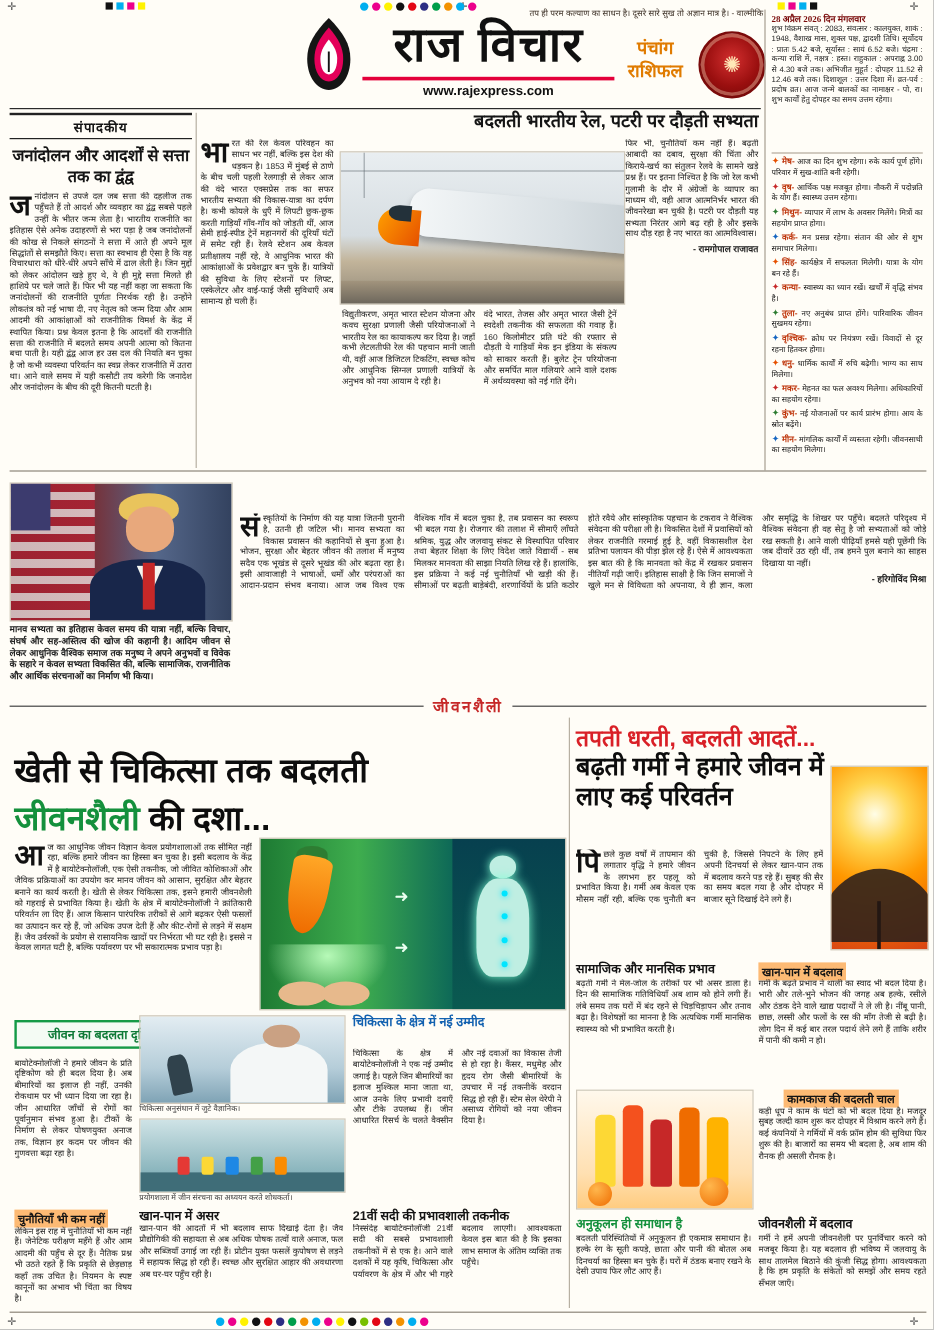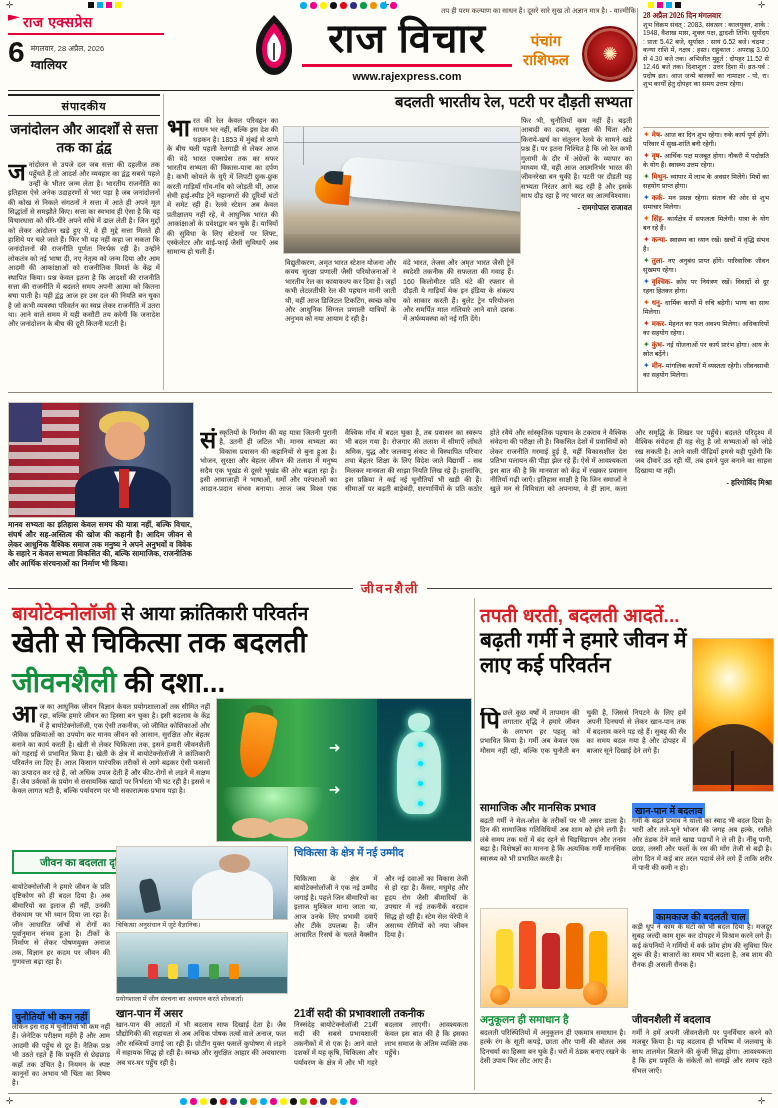--- a/index.html
+++ b/index.html
@@ -36,21 +36,21 @@
   .band{display:flex;align-items:center;gap:8px;}
   .band .ln{flex:1;height:1px;background:#444;}
   .band .tx{color:#c62828;font-weight:bold;font-size:13px;letter-spacing:2px;}
   .kick-red{color:#d92027;font-weight:bold;font-size:19px;}
   .kick-blk{color:#111;font-weight:bold;font-size:19px;}
   .bio-h1{font-size:28px;font-weight:bold;color:#0d0d0d;line-height:1.08;}
   .bio-green{color:#14903c;font-size:28px;font-weight:bold;}
   .bio-blk{color:#0d0d0d;font-size:28px;font-weight:bold;}
   .heat-kick{color:#d92027;font-weight:bold;font-size:19px;}
   .heat-h1{font-size:21px;font-weight:bold;line-height:1.18;color:#0d0d0d;}
-  .yhead{background:#3b82f6;display:inline-block;font-weight:bold;font-size:9.5px;padding:1px 3px;}
+  .yhead{background:#fdba74;display:inline-block;font-weight:bold;font-size:9.5px;padding:1px 3px;}
   .bhead{color:#1261b0;font-weight:bold;font-size:10.5px;line-height:1.2;}
   .ghead{color:#14903c;font-weight:bold;font-size:10.5px;}
   .khead{font-weight:bold;font-size:10.5px;}
   .gbox{border:2px solid #149a46;color:#0f7a37;font-weight:bold;font-size:10.5px;text-align:center;padding:3px 2px;background:#f4fbf4;}
   .capt{font-size:6.5px;color:#3a3a3a;line-height:1.25;margin-top:1px;text-align:justify;}
   .cols2{column-count:2;column-gap:7px;}
   .cols4{column-count:4;column-gap:8px;}
   
   #right-col{box-sizing:border-box;border-left:1px solid #a79f90;padding:2px 3px 0 5px;}
   .pt-title{font-size:7.5px;font-weight:bold;color:#7a0a0a;margin-bottom:1px;font-family:Liberation Serif, serif;}
@@ -130,34 +130,20 @@
       <span style="background:#00AEEF"></span>
     <span style="background:#EC008C"></span>
   </div>
   <div class="pm" style="left:648px;top:2px;">
     <span class="sq" style="background:#FFF200"></span>
       <span class="sq" style="background:#EC008C"></span>
     <span class="sq" style="background:#00AEEF"></span>
       <span class="sq" style="background:#111"></span>
   </div>
 
-  <div class="abs" style="left:8px;top:12px;width:156px;height:76px;">
-    <div style="display:flex;align-items:center;gap:3px;">
-      <span style="width:12px;height:14px;display:inline-block;background:#e4003a;clip-path:polygon(0 0,100% 20%,0 45%,0 100%,0 100%);"></span>
-      <span class="brand-name">राज एक्सप्रेस</span>
-    </div>
-    <div class="brand-rule"></div>
-    <div style="display:flex;align-items:flex-start;gap:6px;margin-top:2px;">
-      <span class="pageno">6</span>
-      <span style="display:inline-block;">
-        <span class="dateline">मंगलवार, 28 अप्रैल, 2026</span><br>
-        <span class="city">ग्वालियर</span>
-      </span>
-    </div>
-  </div>
 
   <div class="abs" style="left:252px;top:13px;width:44px;height:64px;">
     <svg width="44" height="64" viewBox="0 0 44 64">
       <path d="M22 2 C10 14 4 24 4 36 c0 15 8 26 18 26 s18-11 18-26 C40 24 34 14 22 2z" fill="#151515"></path>
       <path d="M22 10 C14 19 10 27 10 36 c0 11 5 19 12 19 s12-8 12-19 c0-9-4-17-12-26z" fill="#e4005a"></path>
       <path d="M22 20 c-5 6-7 11-7 16 0 8 3 13 7 13 s7-5 7-13 c0-5-2-10-7-16z" fill="#ffffff"></path>
       <line x1="22" y1="30" x2="22" y2="47" stroke="#151515" stroke-width="1.6"></line>
     </svg>
   </div>
   <div class="abs masthead" style="left:302px;top:18px;width:210px;text-align:center;">राज विचार</div>
@@ -246,23 +232,20 @@
   </div>
 
   <div class="abs band" style="left:8px;top:580px;width:764px;height:16px;">
     <span class="ln"></span>
     <span class="tx">जीवनशैली</span>
     <span class="ln"></span>
   </div>
 
   <div class="abs" style="left:8px;top:598px;width:764px;height:494px;">
 
-    <div class="abs" style="left:4px;top:2px;">
-      <span class="kick-red">बायोटेक्नोलॉजी</span><span class="kick-blk"> से आया क्रांतिकारी परिवर्तन</span>
-    </div>
     <div class="abs bio-h1" style="left:4px;top:30px;width:456px;">खेती से चिकित्सा तक बदलती</div>
     <div class="abs" style="left:4px;top:64px;width:256px;">
       <span class="bio-green">जीवनशैली</span><span class="bio-blk"> की दशा...</span>
     </div>
 
     <div class="photo" style="left:208px;top:100px;width:254px;height:142px;background:linear-gradient(90deg,#1d7a33 0%,#3fae4e 32%,#0f6b57 62%,#064b46 100%);">
       <div class="carrot-top"></div>
       <div class="carrot"></div>
       <div class="hands"></div>
       <div class="palm" style="left:6%;"></div>

